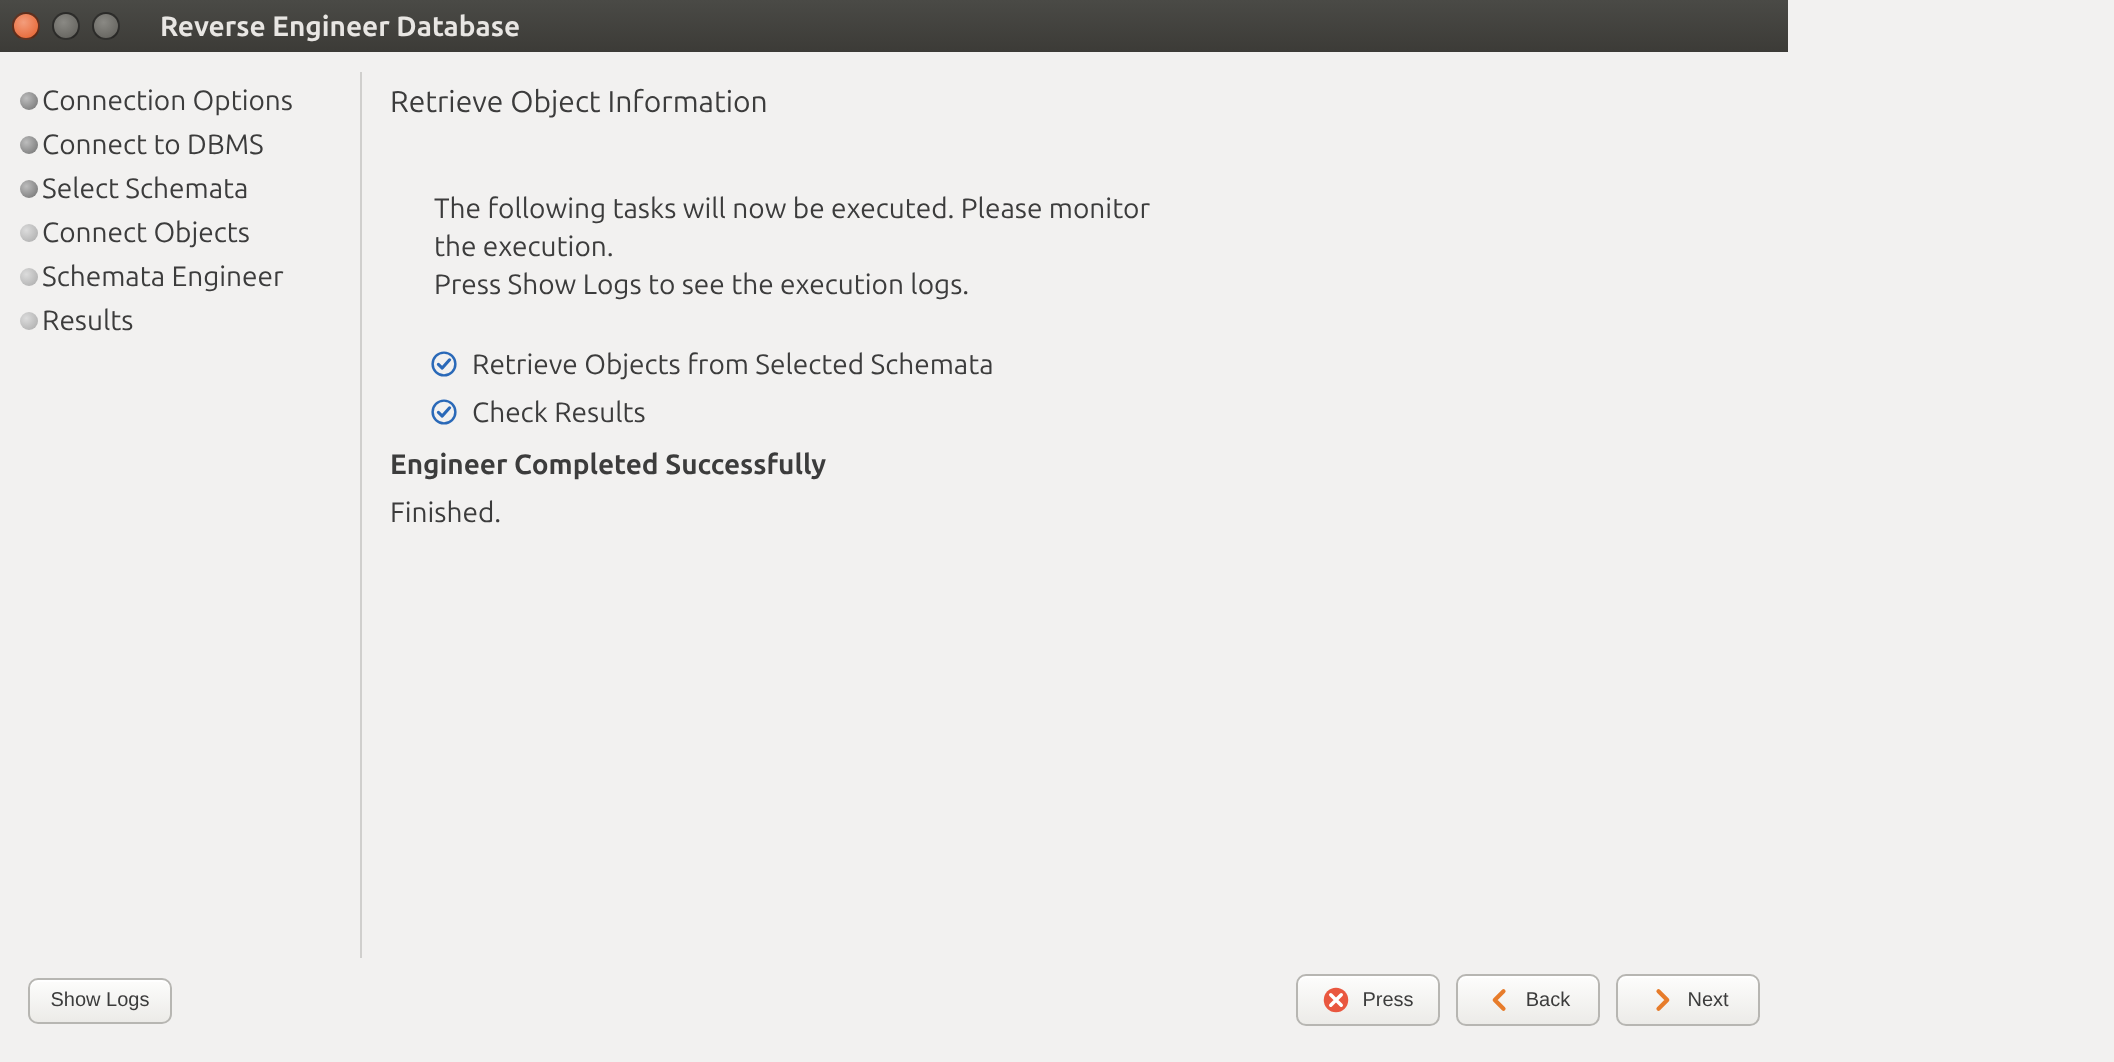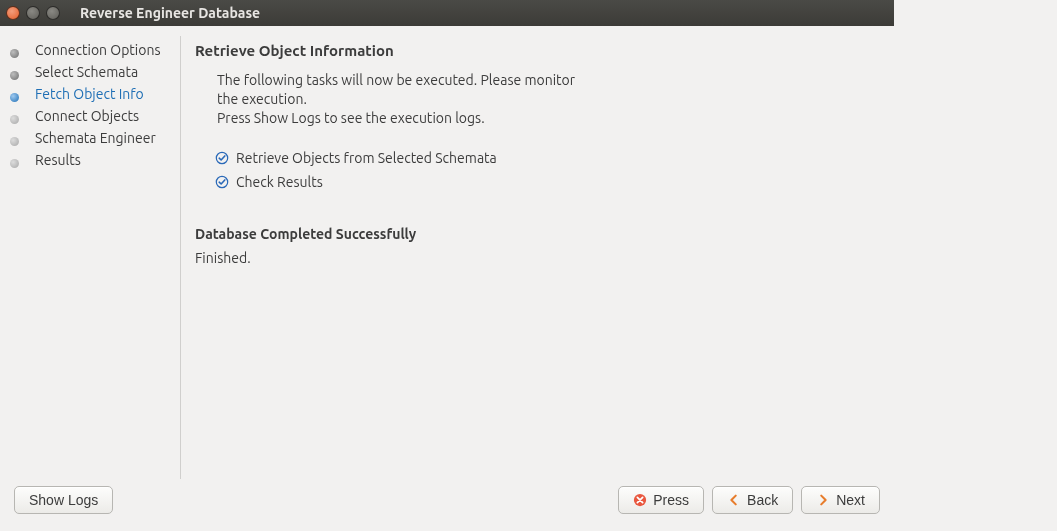--- a/index.html
+++ b/index.html
@@ -47,21 +47,21 @@
     padding: 10px 10px 0 10px;
     min-height: 0;
   }
   .sidebar {
     width: 166px;
     display: flex; flex-direction: column;
     gap: 6px;
     padding-top: 6px;
   }
   .step {
-    display: flex; align-items: flex-end; gap: 16px;
+    display: flex; align-items: center; gap: 2px;
     color: #3c3c3c;
   }
   .step-active { color: #1f6fb5; }
   .bullet {
     width: 9px; height: 9px; border-radius: 50%;
     background: radial-gradient(circle at 35% 35%, #c7c7c7, #7d7d7d);
     flex: none;
   }
   .bullet-done {
     background: radial-gradient(circle at 35% 35%, #bdbdbd, #6e6e6e);
@@ -74,43 +74,43 @@
   }
   .sep {
     width: 1px; background: #d0cfcd;
     margin: 0 8px 0 4px;
   }
   .main {
     flex: 1; padding: 6px 12px 0 6px;
     display: flex; flex-direction: column;
   }
   .page-title {
-    font-weight: bold; font-size: 15px;
-    margin-bottom: 12px;
+    font-weight: normal; font-size: 15px;
+    margin-bottom: 36px;
   }
   .desc { line-height: 1.35; margin-bottom: 22px; margin-left: 22px; }
-  .tasks { margin-left: 20px; display: flex; flex-direction: column; gap: 8px; margin-bottom: 36px;}
+  .tasks { margin-left: 20px; display: flex; flex-direction: column; gap: 8px; margin-bottom: 10px;}
   .task { display: flex; align-items: center; gap: 7px; }
   .check-icon {
     width: 14px; height: 14px; flex: none;
   }
   .result-title { font-weight: bold; margin-bottom: 8px; }
   .footer {
     height: 52px;
     display: flex; align-items: center;
     padding: 0 14px 10px 14px;
     gap: 8px;
   }
   .spacer { flex: 1; }
   button.gbtn {
     background: linear-gradient(to bottom, #fdfdfc, #ecebe8);
     border: 1px solid #b7b6b2;
     border-radius: 5px;
-    padding: 5px 14px;
-    font-size: 14px;
+    padding: 5px 2px;
+    font-size: 10px;
     color: #3c3c3c;
     display: inline-flex; align-items: center; gap: 6px;
     cursor: pointer;
     min-width: 72px; justify-content: center;
     box-shadow: inset 0 1px 0 #fff;
   }
   .icon { width: 14px; height: 14px; flex: none; }
 </style>
 </head>
 <body>
@@ -128,25 +128,25 @@
   <div class="body">
     <div class="content">
 
       <div class="sidebar">
         <div class="step">
           <span class="bullet bullet-done"></span>
           <span>Connection Options</span>
         </div>
         <div class="step">
           <span class="bullet bullet-done"></span>
+          <span>Connect to DBMS</span>
+        </div>
+        <div class="step">
+          <span class="bullet bullet-done"></span>
           <span>Select Schemata</span>
-        </div>
-        <div class="step step-active">
-          <span class="bullet bullet-active"></span>
-          <span>Fetch Object Info</span>
         </div>
         <div class="step">
           <span class="bullet bullet-future"></span>
           <span>Connect Objects</span>
         </div>
         <div class="step">
           <span class="bullet bullet-future"></span>
           <span>Schemata Engineer</span>
         </div>
         <div class="step">
@@ -176,21 +176,21 @@
           </div>
           <div class="task">
             <svg class="check-icon" viewBox="0 0 16 16">
               <circle cx="8" cy="8" r="6.5" fill="none" stroke="#2a69b8" stroke-width="1.4"></circle>
               <path d="M4.8 8.2 L7 10.3 L11.2 5.6" fill="none" stroke="#2a69b8" stroke-width="1.8" stroke-linecap="round" stroke-linejoin="round"></path>
             </svg>
             <span>Check Results</span>
           </div>
         </div>
 
-        <div class="result-title">Database Completed Successfully</div>
+        <div class="result-title">Engineer Completed Successfully</div>
         <div>Finished.</div>
       </div>
 
     </div>
 
     <div class="footer">
       <button class="gbtn">
         <span>Show Logs</span>
       </button>
       <span class="spacer"></span>

